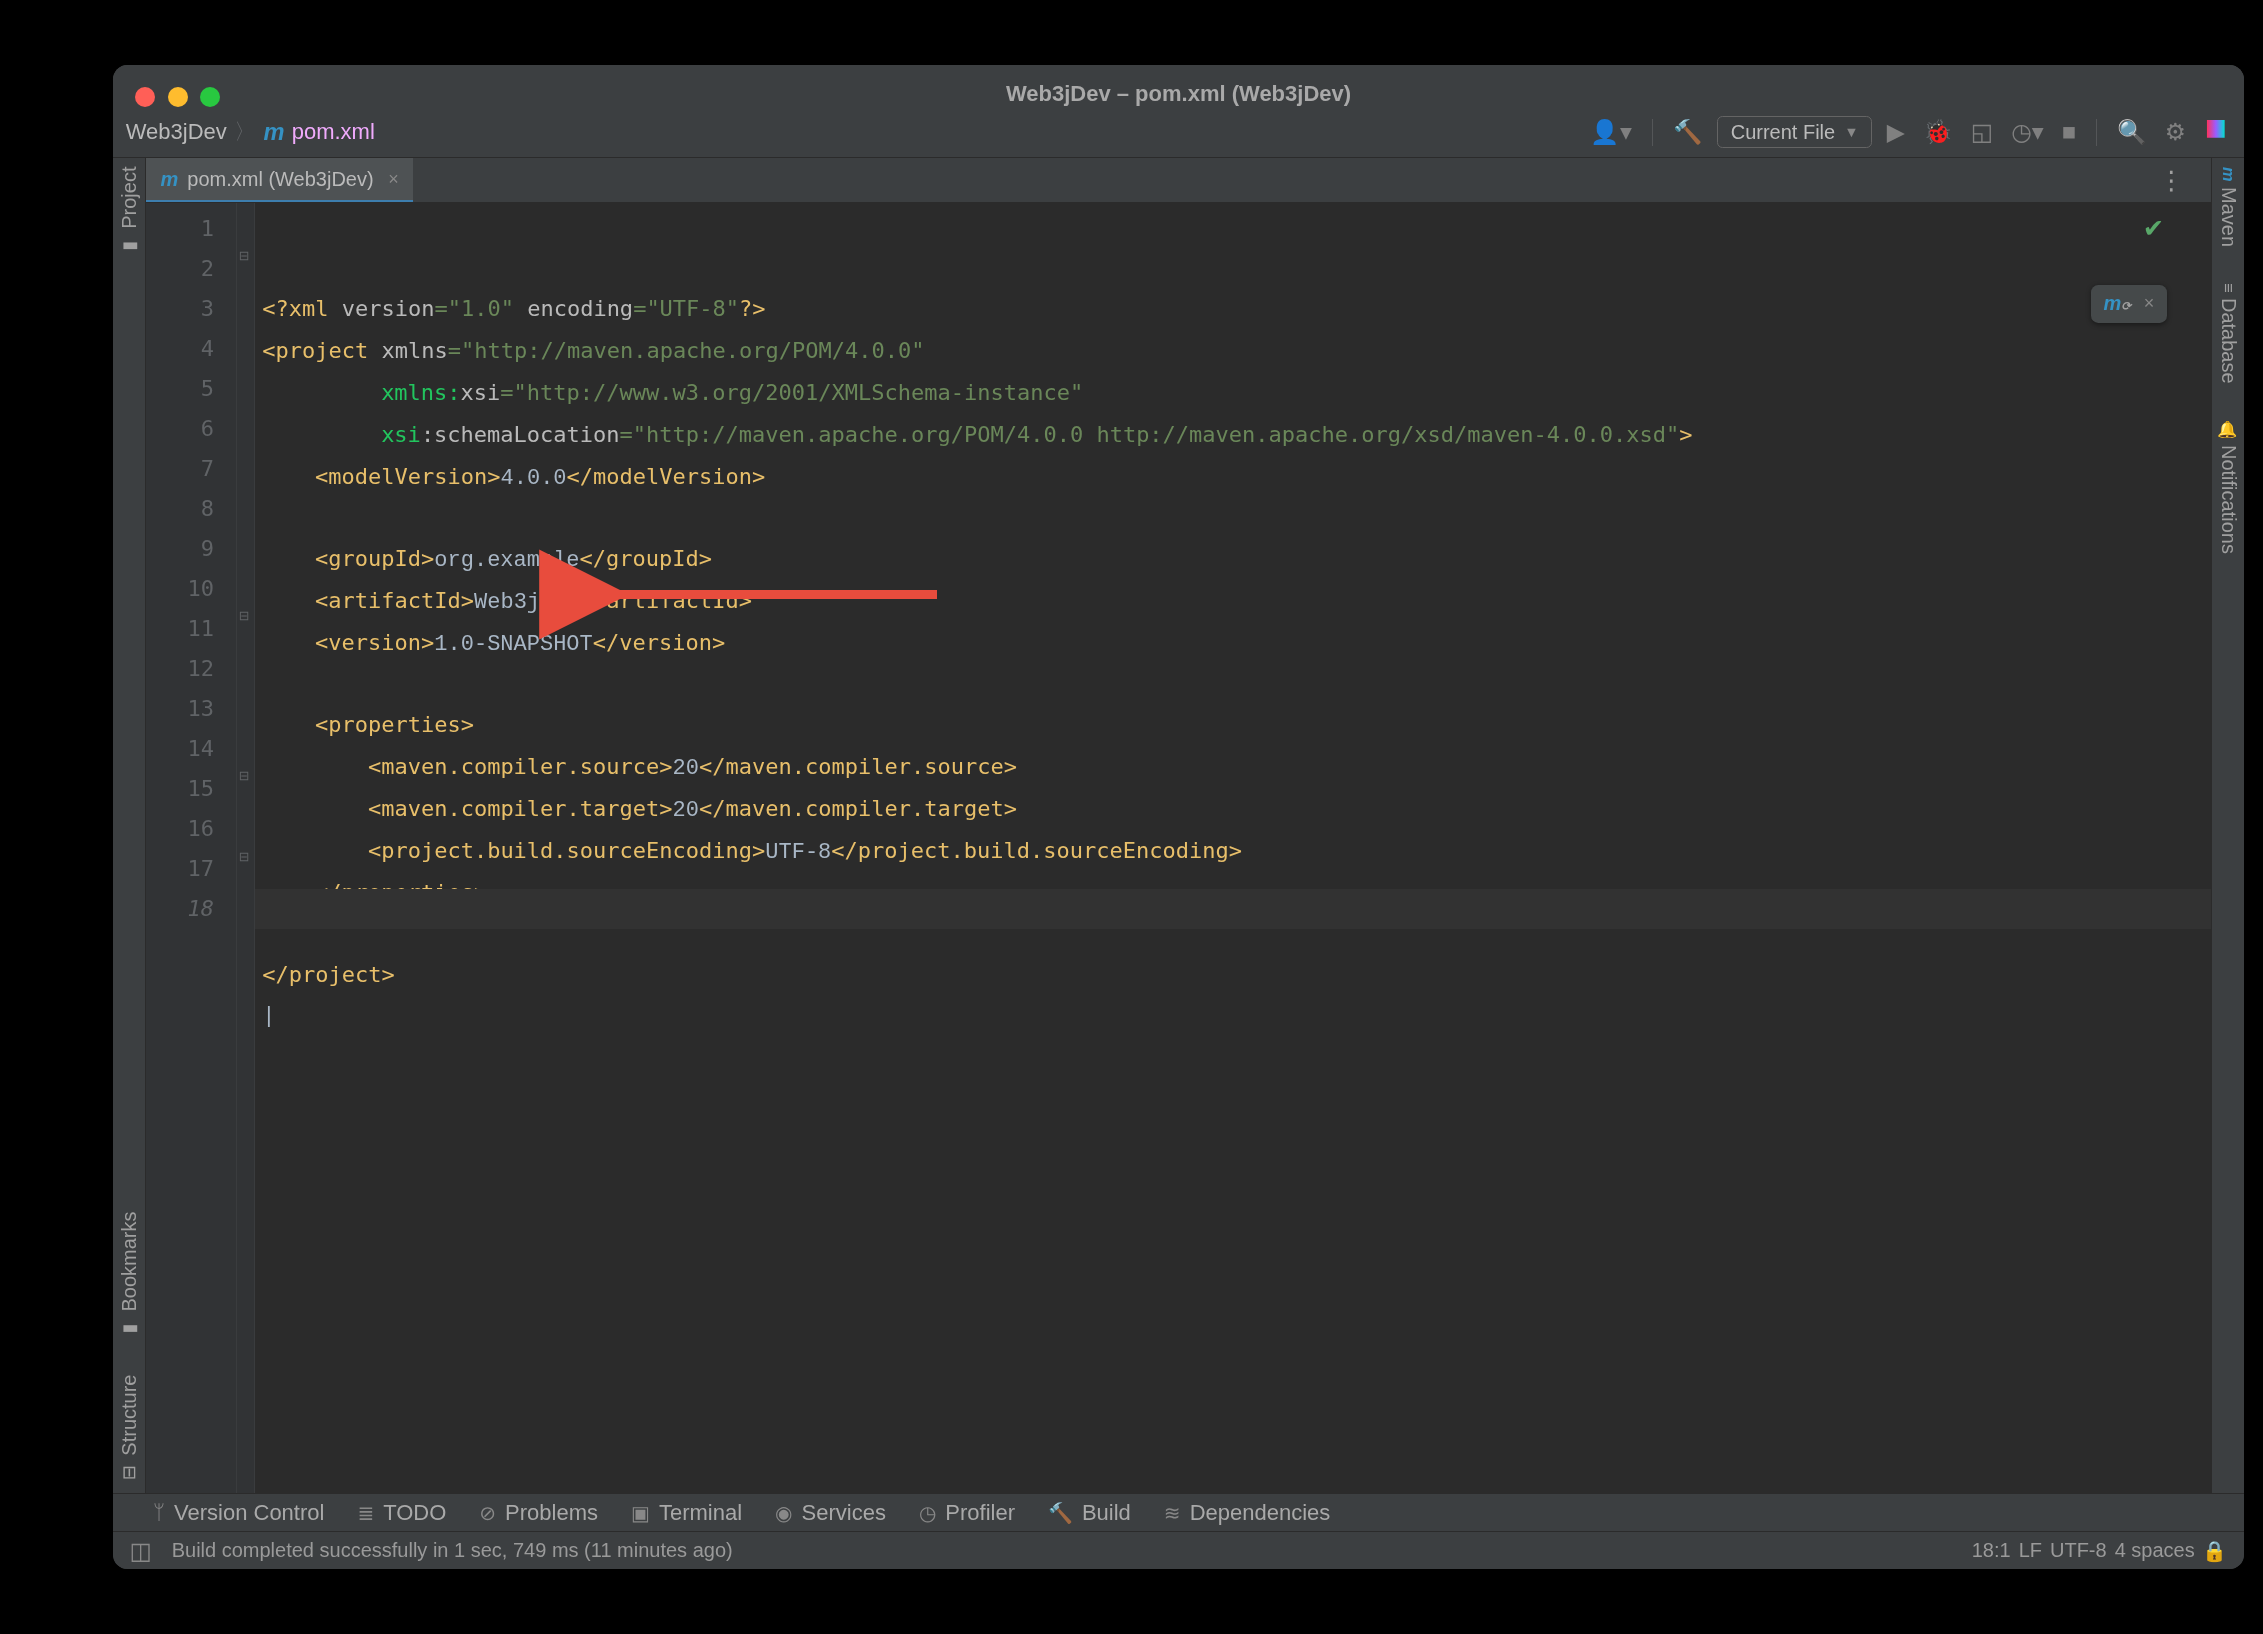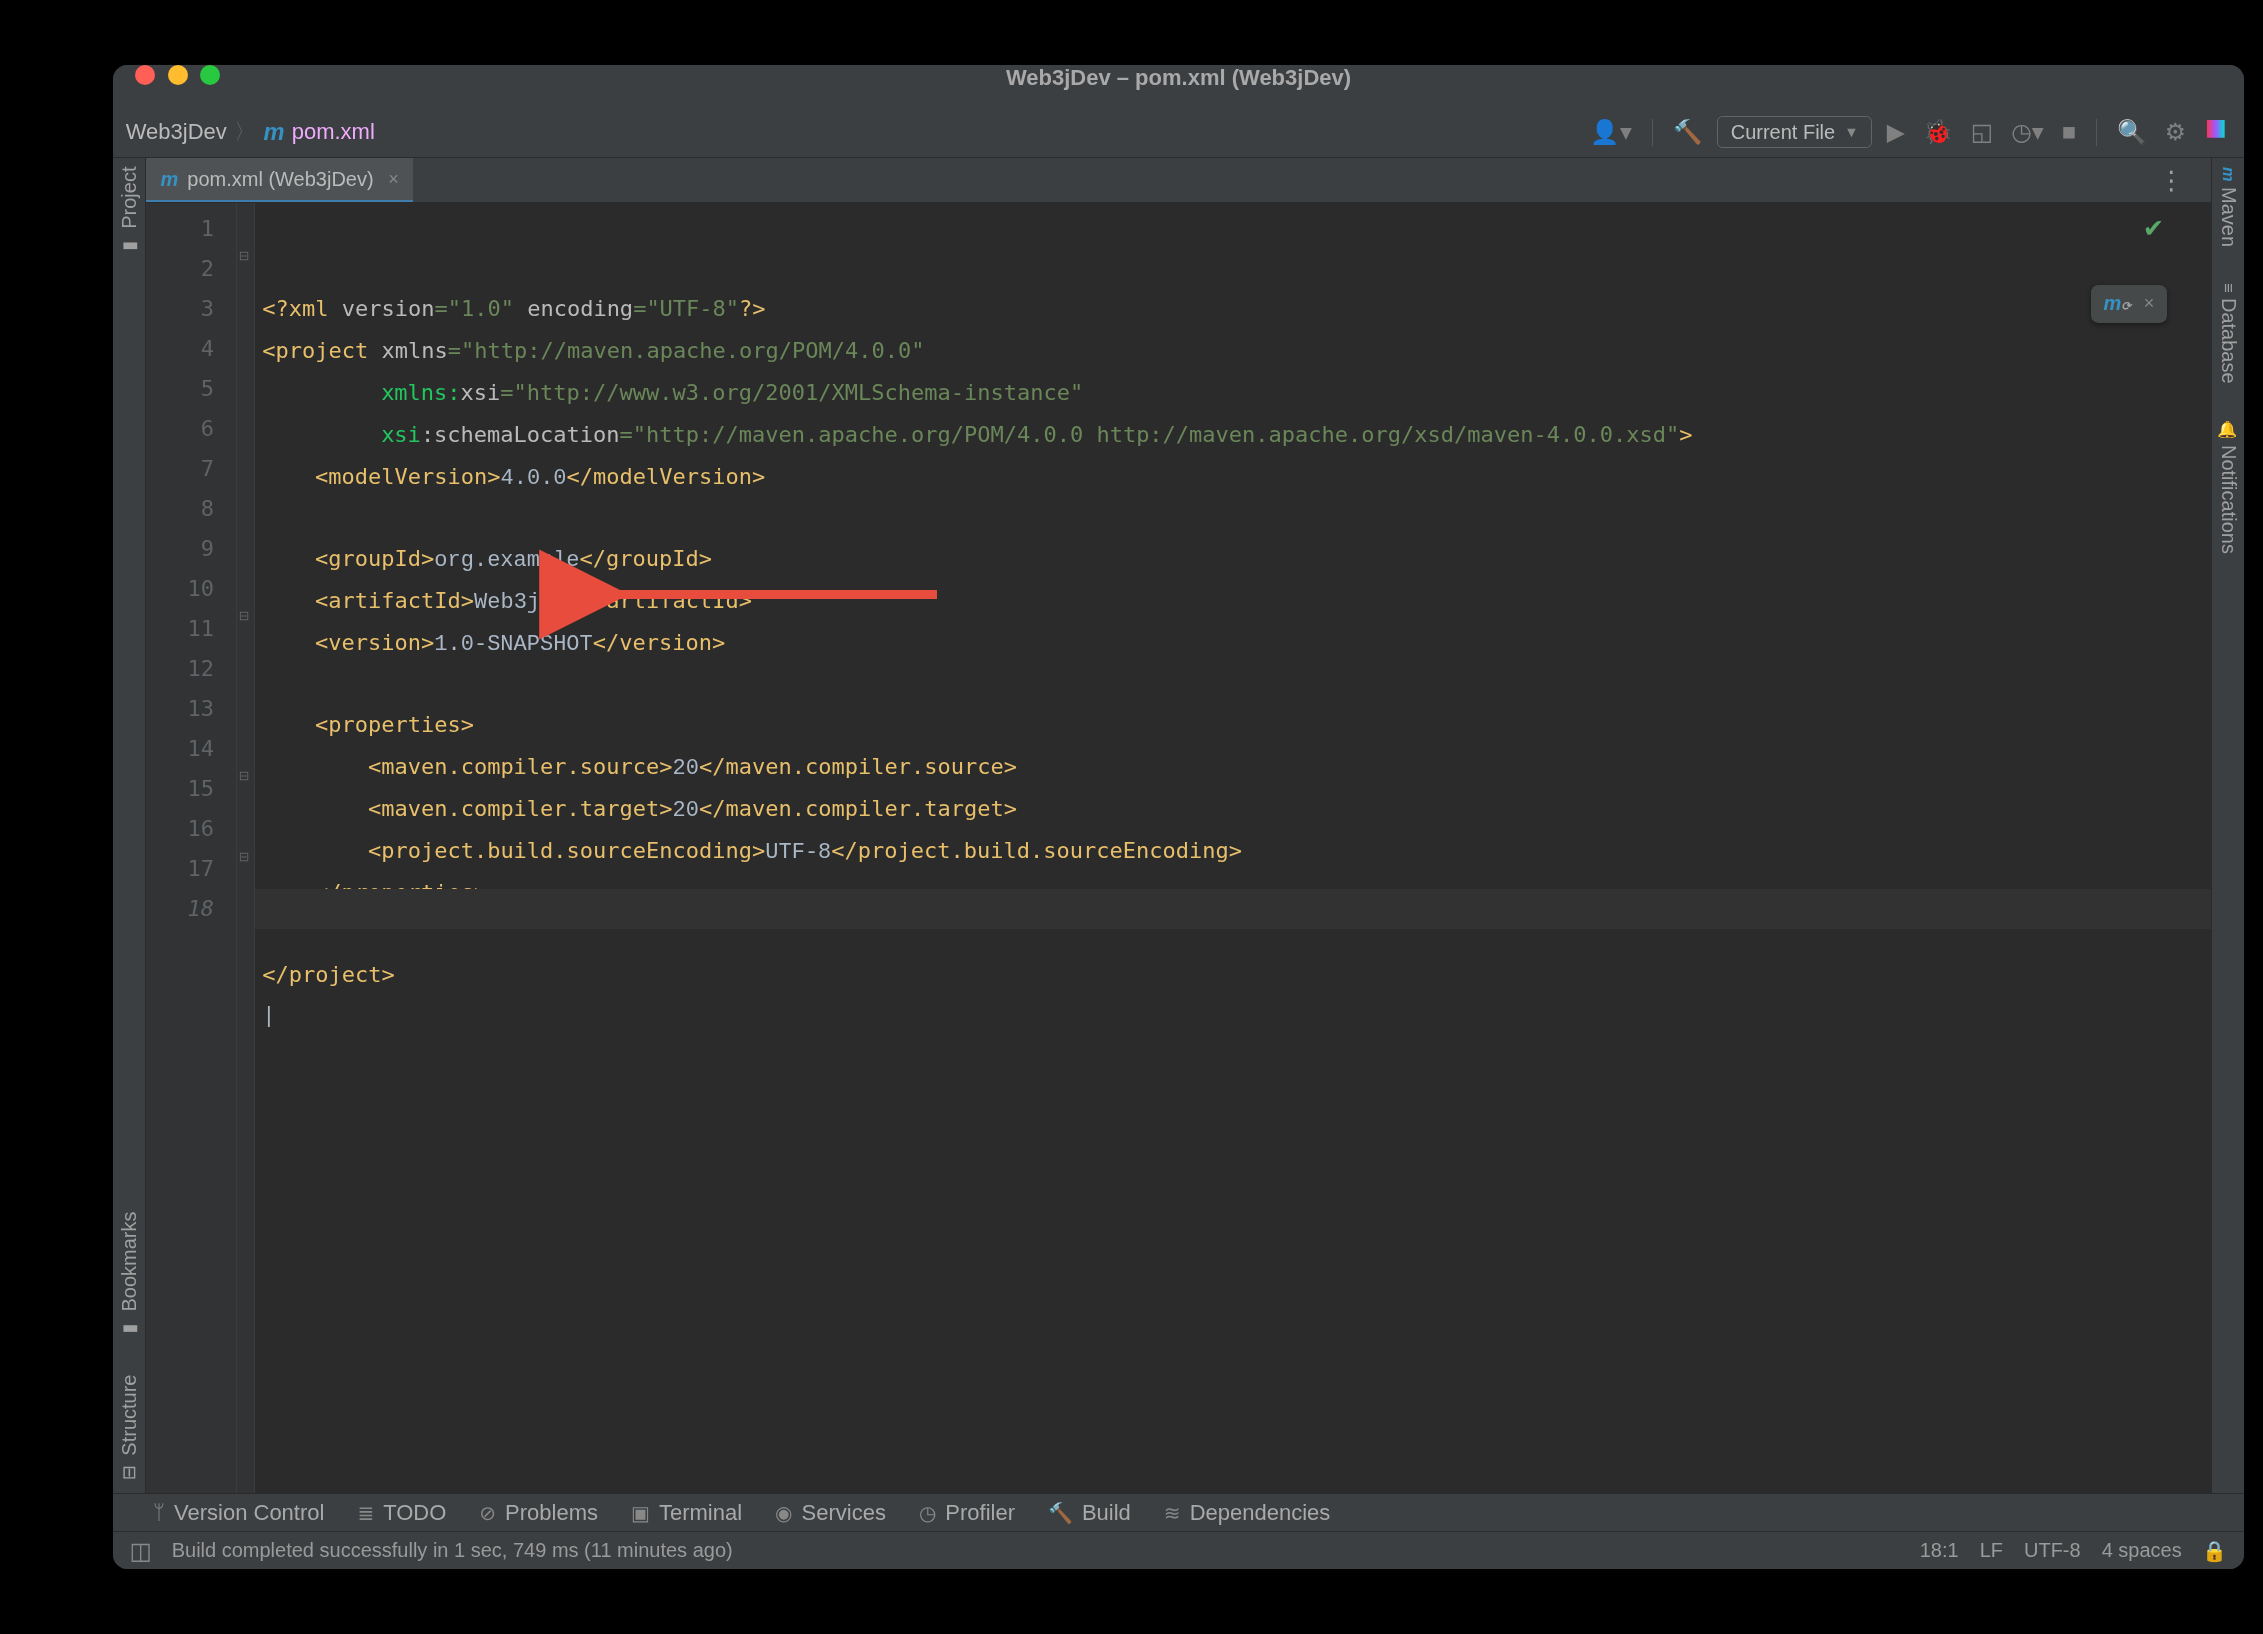--- a/index.html
+++ b/index.html
@@ -8,21 +8,21 @@
   font-family:-apple-system,BlinkMacSystemFont,"Segoe UI",sans-serif;
   overflow:hidden;
 }
 .window {
   position:absolute; left:113px; top:65px; width:2131px; height:1504px;
   background:#3c3f41; border-radius:14.5px; overflow:hidden;
   box-shadow:0 18px 55px rgba(0,0,0,.6);
 }
 
 .titlebar {
-  height:42px; background:#3c3f41; display:flex; align-items:flex-start;
+  height:42px; background:#3c3f41; display:flex; align-items:flex-end;
   position:relative;
 }
 .traffic { display:flex; gap:12.7px; margin-left:22px; }
 .dot { width:20px; height:20px; border-radius:50%; }
 .dot.red{background:#ff5f57;} .dot.yellow{background:#febc2e;} .dot.green{background:#28c840;}
 .win-title { position:absolute; left:0; right:0; text-align:center; color:#a9a9a9; font-size:22px; font-weight:600;}
 
 .navbar {
   height:51px; background:#3c3f41; display:flex; align-items:center;
   border-bottom:0.9px solid #2b2b2b; padding:0 12.7px;
@@ -102,21 +102,21 @@
 .btool { display:flex; align-items:center; gap:9px; cursor:pointer;}
 .btool .ic { font-size:20px; color:#888;}
 
 .status {
   position:absolute; left:0; right:0; bottom:0; height:38px;
   background:#3c3f41; border-top:0.9px solid #2b2b2b;
   display:flex; align-items:center; padding:0 16.4px;
   color:#9a9a9a; font-size:20px;
 }
 .status .sq { color:#888; font-size:23.6px; margin-right:20px;}
-.status .right { margin-left:auto; display:flex; align-items:center; gap:21px;}
+.status .right { margin-left:auto; display:flex; align-items:center; gap:8px;}
 .status .lock { font-size:20px;}
 </style>
 </head>
 <body>
 
 <div class="window">
 
   <div class="titlebar">
     <div class="traffic">
       <div class="dot red"></div>

